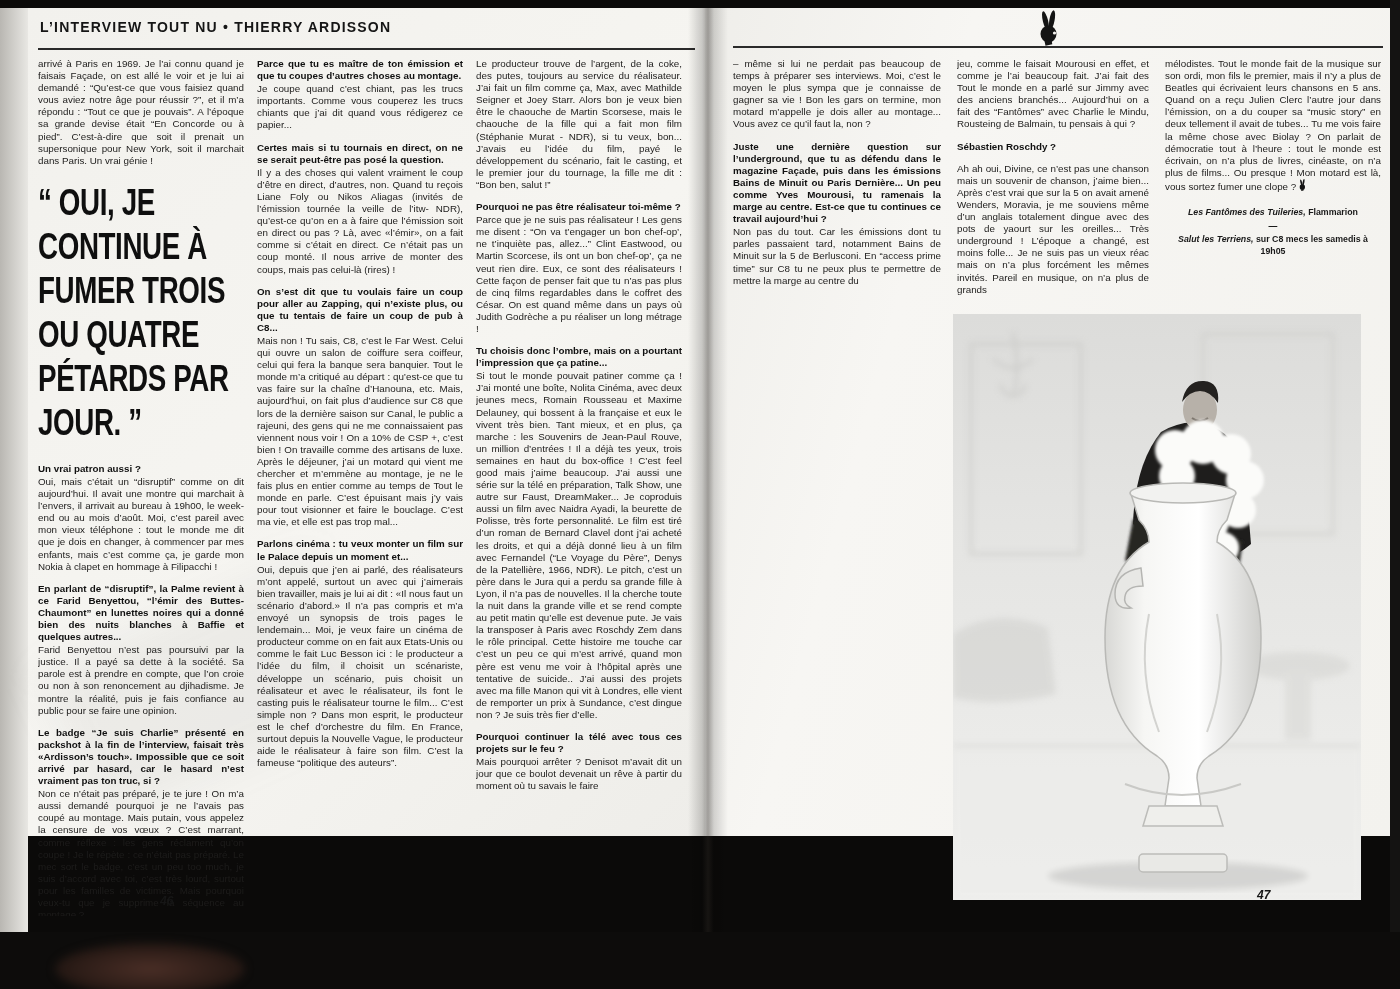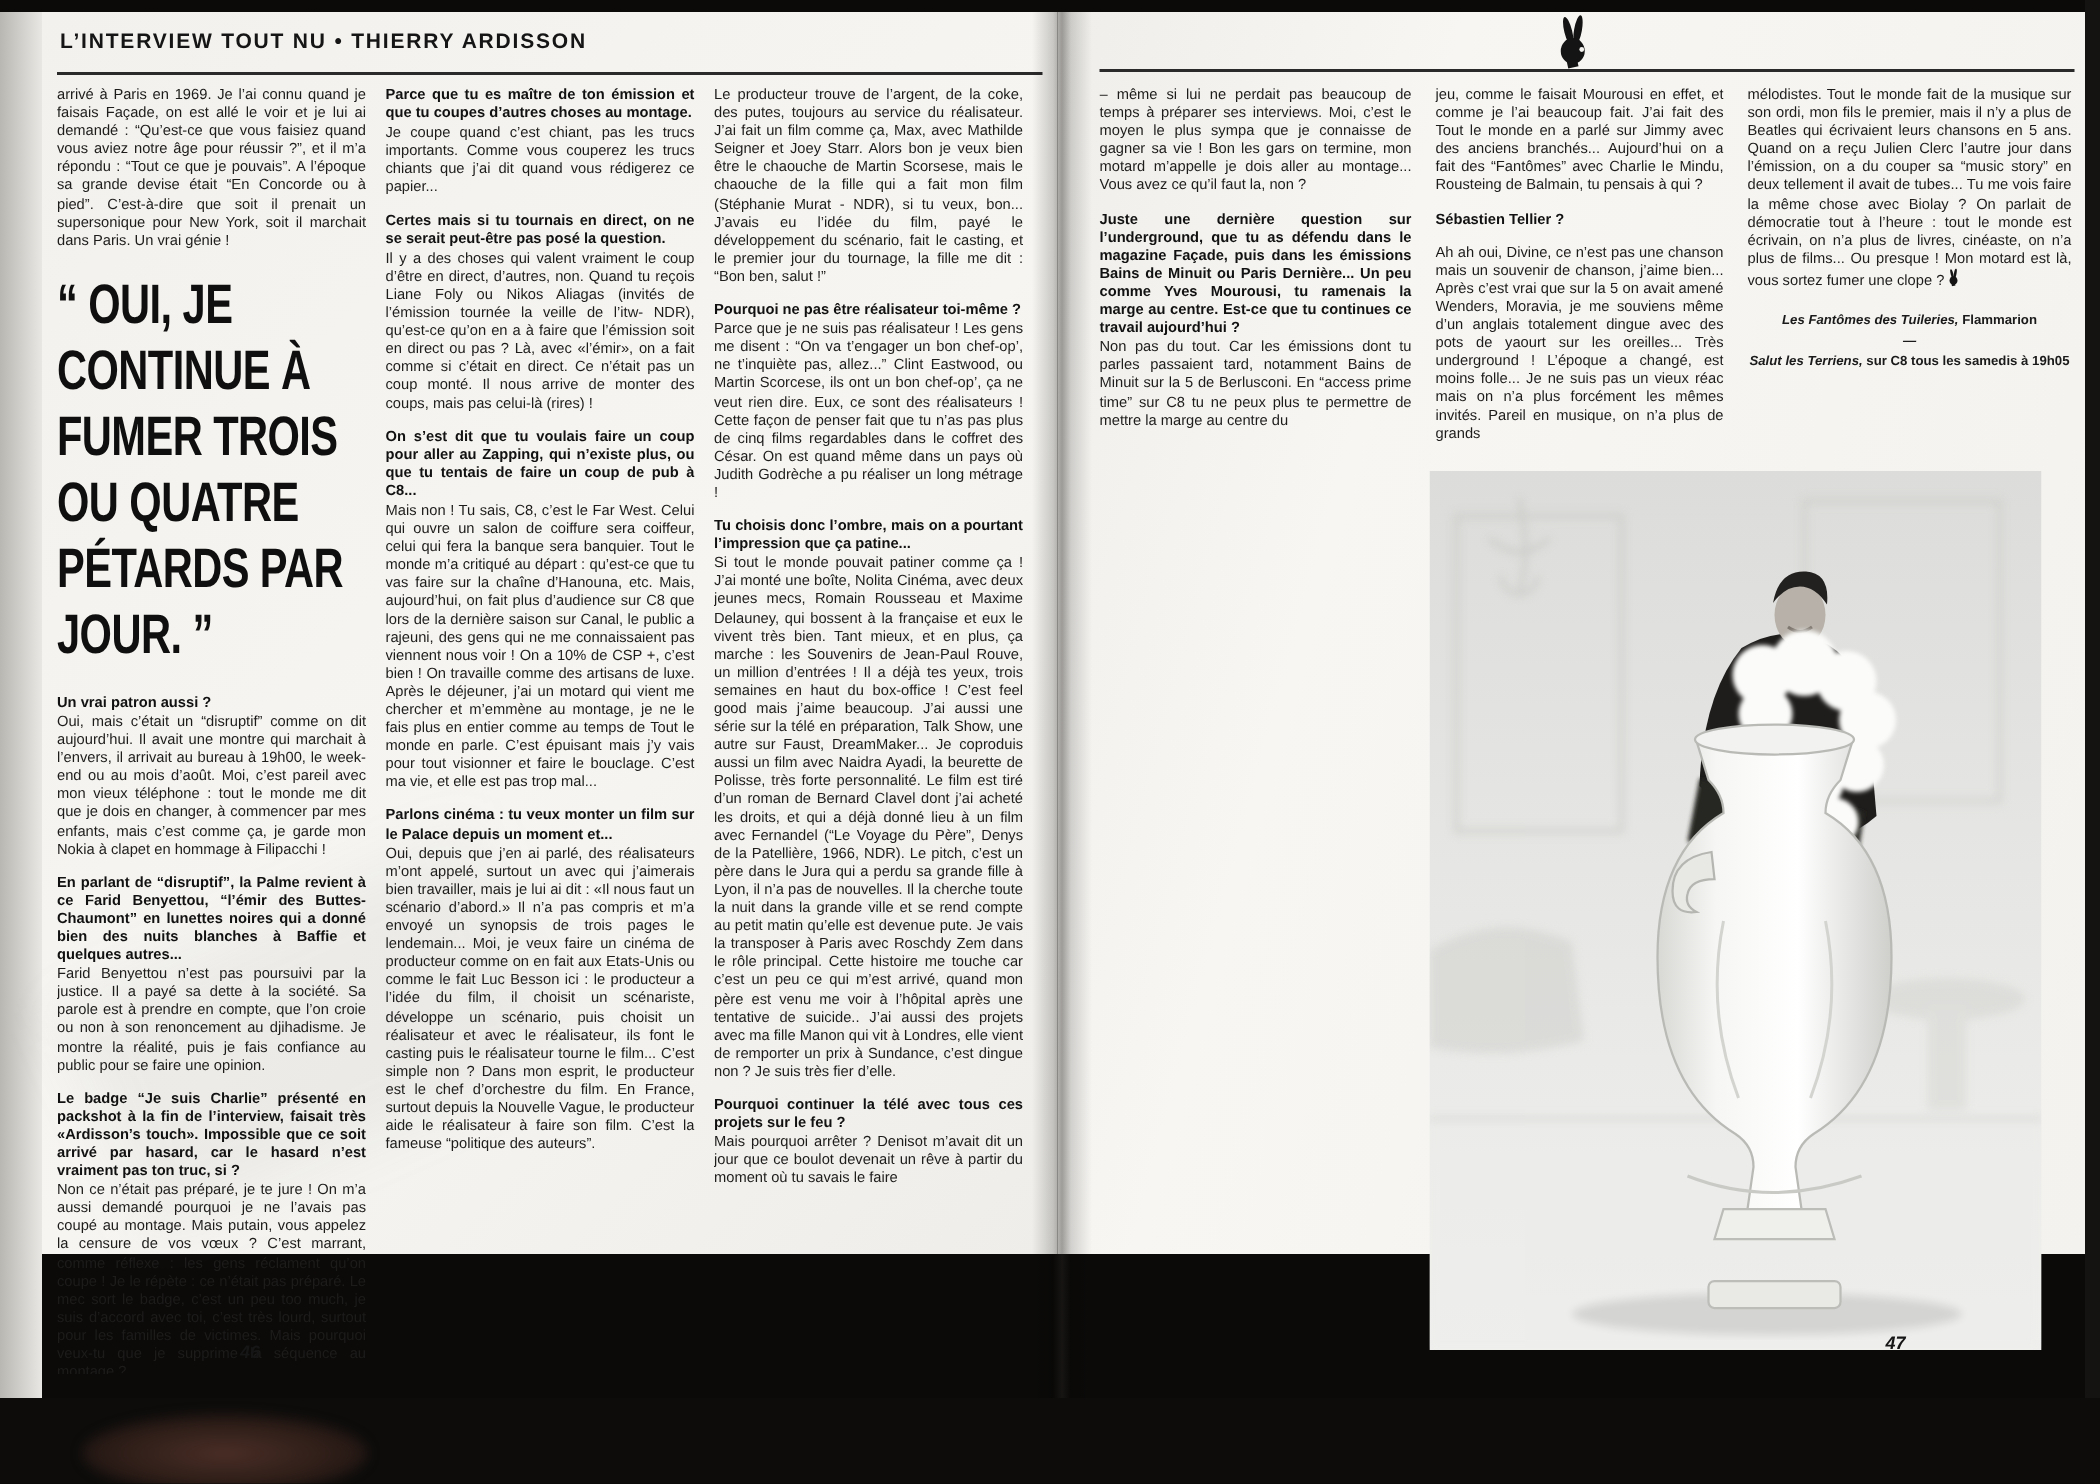--- a/index.html
+++ b/index.html
@@ -108,39 +108,39 @@
   <div class="cols" style="left:28px;top:50px;width:650px;height:270px;gap:16px;">
 
     <div class="col" style="width:208px;height:268px;">
       <p>– même si lui ne perdait pas beaucoup de temps à préparer ses interviews. Moi, c’est le moyen le plus sympa que je connaisse de gagner sa vie ! Bon les gars on termine, mon motard m’appelle je dois aller au montage... Vous avez ce qu’il faut la, non ?</p>
       <p class="q">Juste une dernière question sur l’underground, que tu as défendu dans le magazine Façade, puis dans les émissions Bains de Minuit ou Paris Dernière... Un peu comme Yves Mourousi, tu ramenais la marge au centre. Est-ce que tu continues ce travail aujourd’hui ?</p>
       <p class="a">Non pas du tout. Car les émissions dont tu parles passaient tard, notamment Bains de Minuit sur la 5 de Berlusconi. En “access prime time” sur C8 tu ne peux plus te permettre de mettre la marge au centre du</p>
     </div>
 
     <div class="col" style="width:192px;height:268px;">
       <p>jeu, comme le faisait Mourousi en effet, et comme je l’ai beaucoup fait. J’ai fait des Tout le monde en a parlé sur Jimmy avec des anciens branchés... Aujourd’hui on a fait des “Fantômes” avec Charlie le Mindu, Rousteing de Balmain, tu pensais à qui ?</p>
-      <p class="q" style="margin-bottom:10px;">Sébastien Tellier ?</p>
+      <p class="q" style="margin-bottom:10px;">Sébastien Roschdy ?</p>
       <p class="a">Ah ah oui, Divine, ce n’est pas une chanson mais un souvenir de chanson, j’aime bien... Après c’est vrai que sur la 5 on avait amené Wenders, Moravia, je me souviens même d’un anglais totalement dingue avec des pots de yaourt sur les oreilles... Très underground ! L’époque a changé, est moins folle... Je ne suis pas un vieux réac mais on n’a plus forcément les mêmes invités. Pareil en musique, on n’a plus de grands</p>
     </div>
 
     <div class="col" style="width:216px;height:268px;">
       <p><span>mélodistes. Tout le monde fait de la musique sur son ordi, mon fils le premier, mais il n’y a plus de Beatles qui écrivaient leurs chansons en 5 ans. Quand on a reçu Julien Clerc l’autre jour dans l’émission, on a du couper sa “music story” en deux tellement il avait de tubes... Tu me vois faire la même chose avec Biolay ? On parlait de démocratie tout à l’heure : tout le monde est écrivain, on n’a plus de livres, cinéaste, on n’a plus de films... Ou presque ! Mon motard est là, vous sortez fumer une clope ?</span><svg class="bunny-end" width="9" height="12" viewBox="0 0 24 36">
             <g fill="#141414">
               <ellipse cx="8.5" cy="11" rx="2.6" ry="10" transform="rotate(-14 8.5 11)"></ellipse>
               <ellipse cx="15" cy="10" rx="2.6" ry="10" transform="rotate(10 15 10)"></ellipse>
               <ellipse cx="11.5" cy="24" rx="8" ry="8.6"></ellipse>
               <rect x="8" y="30.5" width="7" height="4.5" transform="rotate(-12 11.5 33)"></rect>
             </g>
           </svg></p>
       <div class="refs">
         <span>Les Fantômes des Tuileries,</span>
         <span class="pub">Flammarion</span>
         <div class="dash">—</div>
         <span>Salut les Terriens,</span>
-        <span class="pub">sur C8 tous les samedis à 19h05</span>
+        <span class="pub">sur C8 mecs les samedis à 19h05</span>
       </div>
     </div>
   </div>
 
   <svg class="photo" viewBox="0 0 408 586">
     <defs>
       <linearGradient id="pbg" x1="0" y1="0" x2="0" y2="1">
         <stop offset="0" stop-color="#dcdcda"></stop>
         <stop offset=".45" stop-color="#e6e6e4"></stop>
         <stop offset="1" stop-color="#f0f0ee"></stop>

